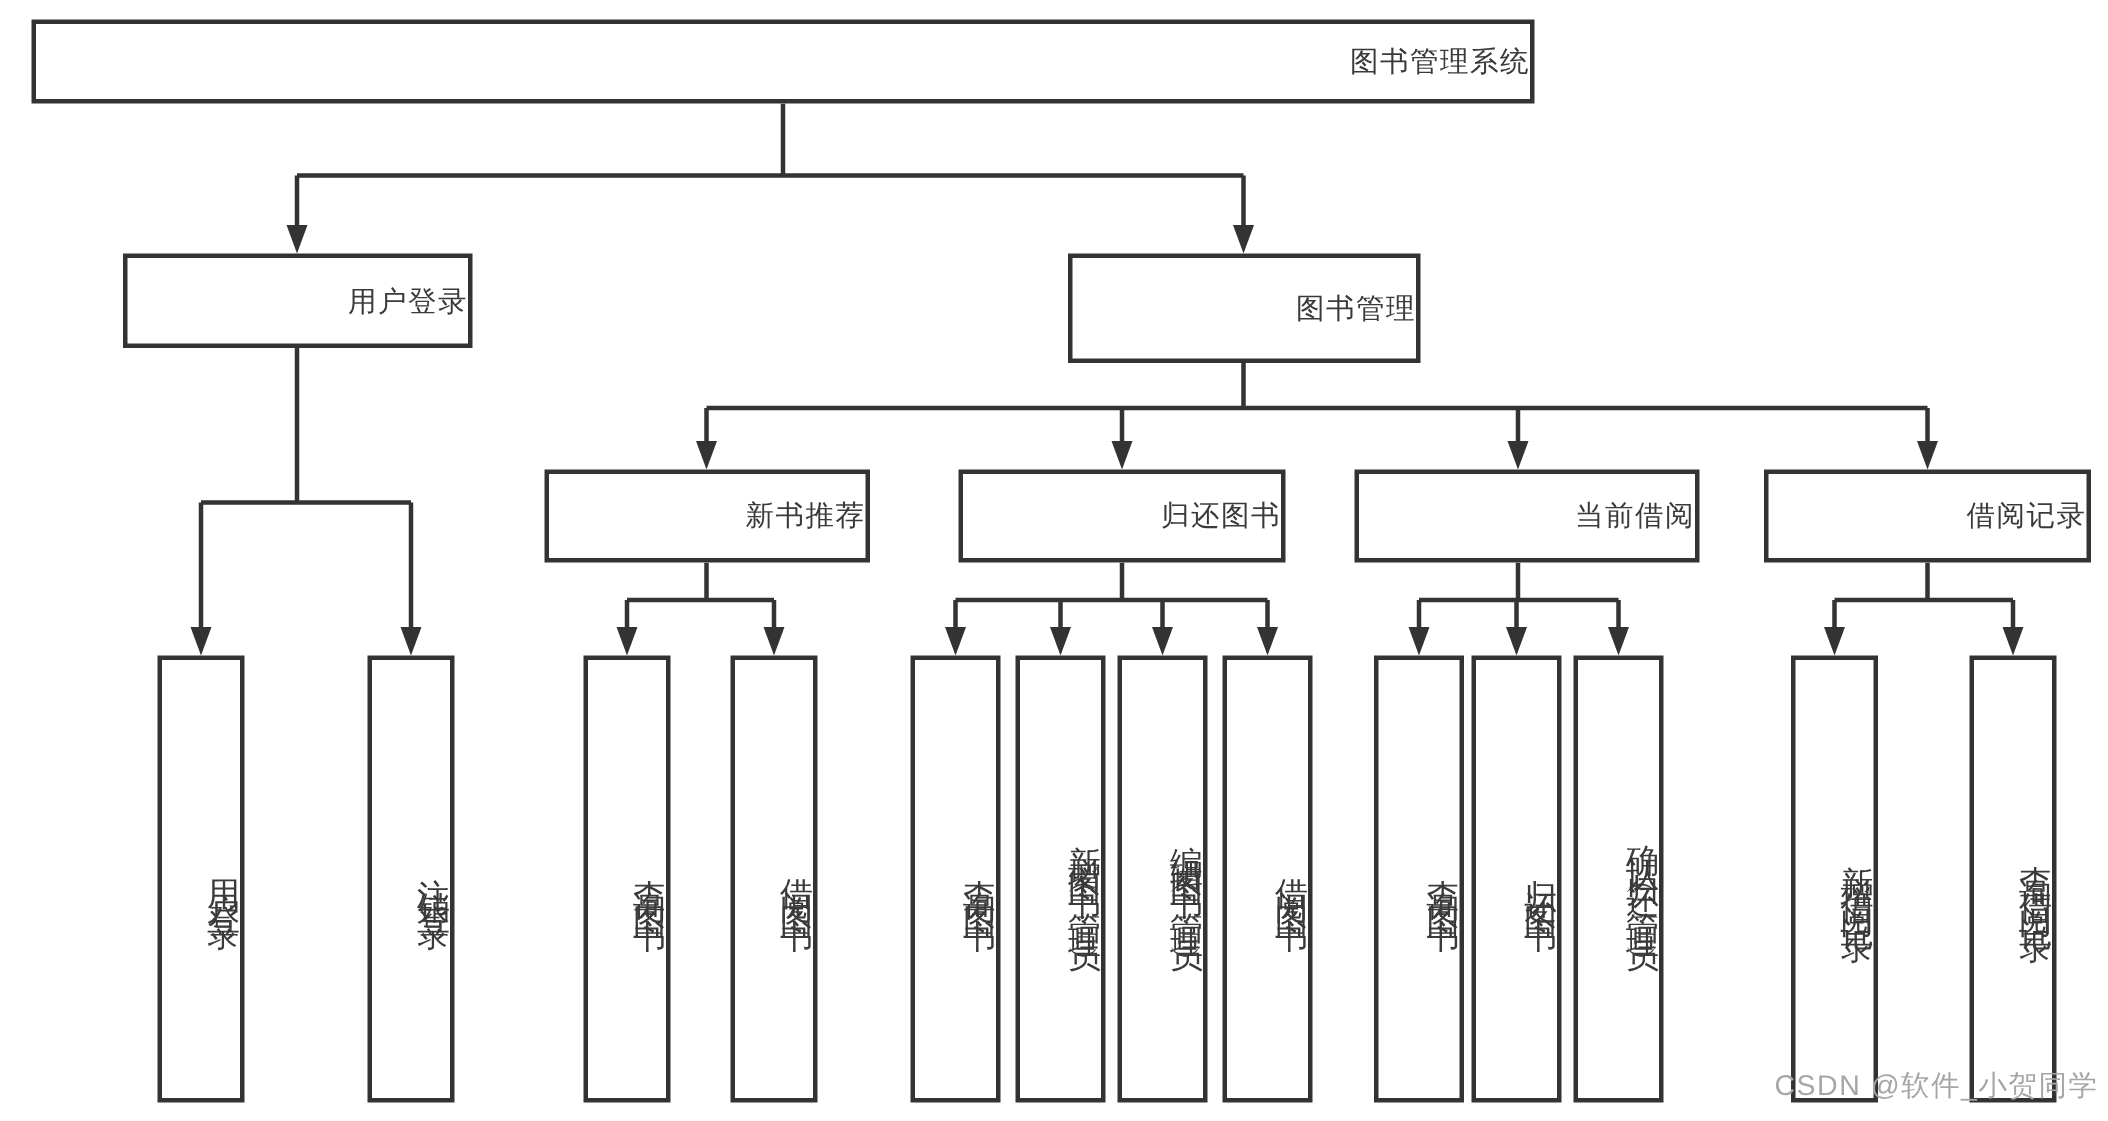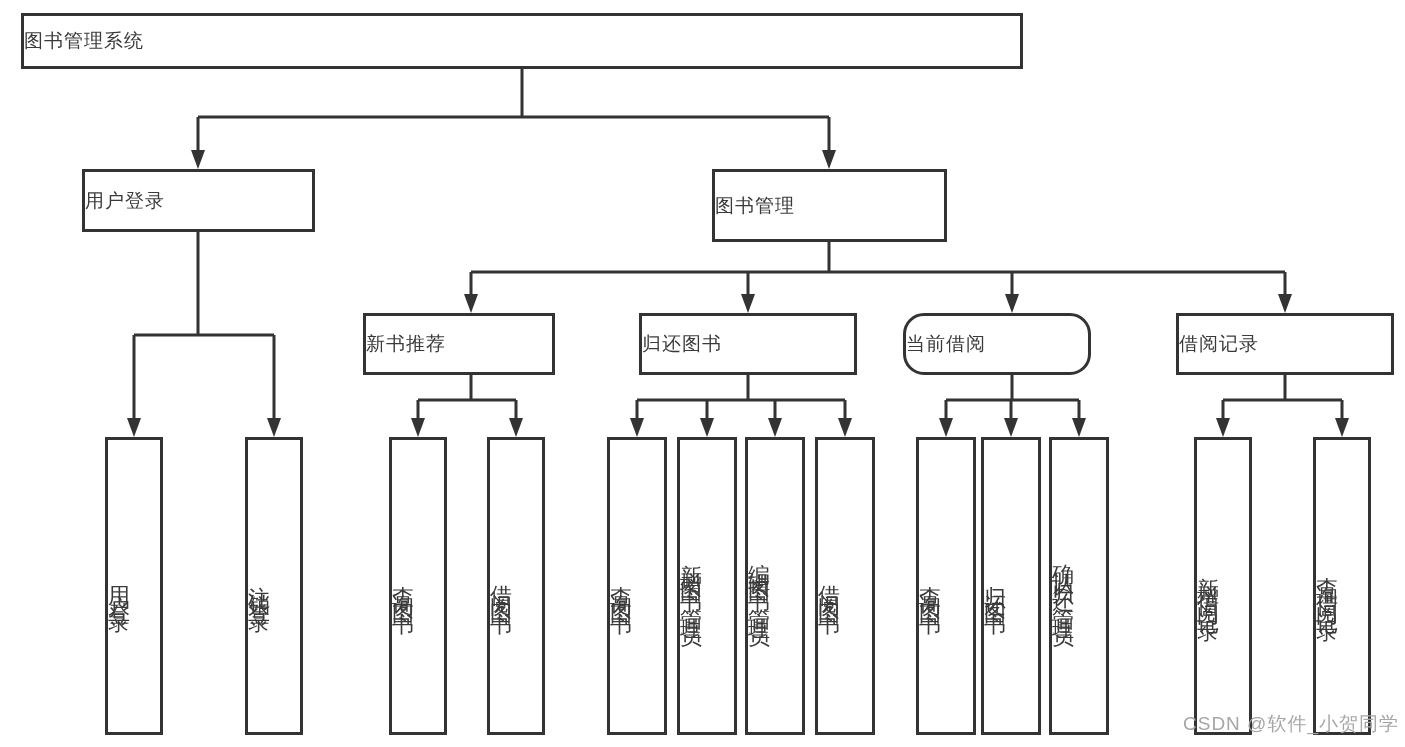--- a/index.html
+++ b/index.html
@@ -3,31 +3,31 @@
 <meta charset="utf-8">
 <style>
   html,body{margin:0;padding:0;background:#ffffff;}
   .canvas{
     position:relative;width:1405px;height:747px;background:#ffffff;overflow:hidden;
     font-family:"Liberation Sans","DejaVu Sans",sans-serif;color:#3a3a3a;
   }
   .connectors{position:absolute;left:0;top:0;width:1405px;height:747px;}
   .box{
     position:absolute;box-sizing:border-box;background:#ffffff;
-    border:3px solid #333333;display:flex;align-items:center;justify-content:flex-start;
+    border:3px solid #333333;display:flex;align-items:center;justify-content:flex-end;
     color:#3a3a3a;
   }
   .hlabel{font-size:19px;letter-spacing:1px;white-space:nowrap;}
   .root{left:21px;top:13px;width:1002px;height:56px;}
   .lvl2a{left:82px;top:169px;width:233px;height:63px;}
   .lvl2b{left:712px;top:169px;width:235px;height:73px;}
   .mid{top:313px;height:62px;}
-  .mid.m1{left:363px;width:192px;}
+  .mid.m1{left:363px;width:217px;}
   .mid.m2{left:639px;width:218px;}
-  .mid.m3{left:903px;width:188px;border-radius:21px;}
+  .mid.m3{left:903px;width:230px;}
   .mid.m4{left:1176px;width:218px;}
   .leaf{top:437px;height:298px;}
   .leaf .vtext{
     writing-mode:vertical-rl;text-orientation:mixed;
     font-size:22px;letter-spacing:9px;line-height:1;white-space:nowrap;
   }
   .leaf.l1{left:105px;width:58px;}
   .leaf.l2{left:245px;width:58px;}
   .leaf.n1{left:389px;width:58px;}
   .leaf.n2{left:487px;width:58px;}

